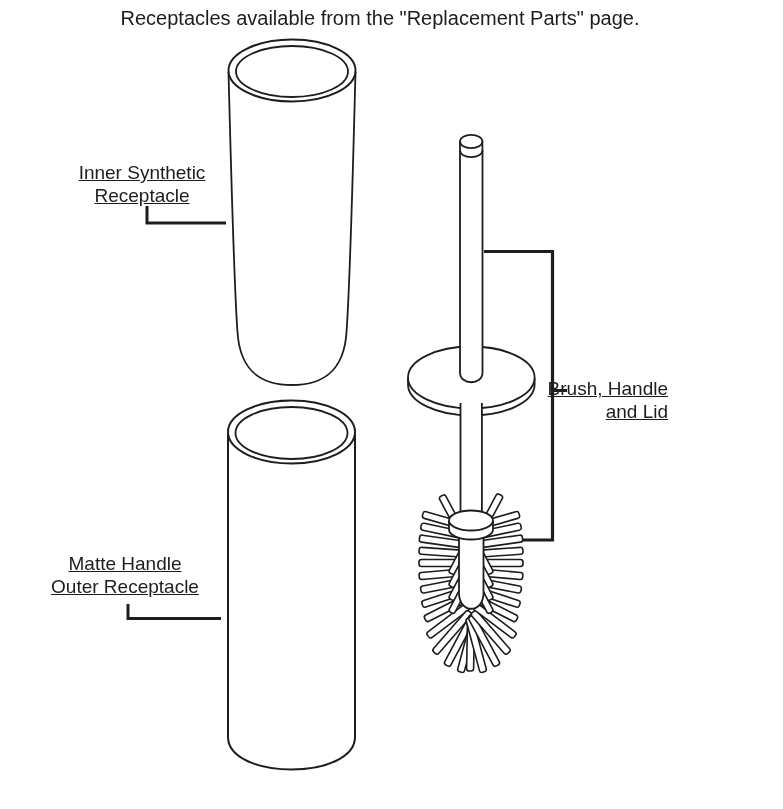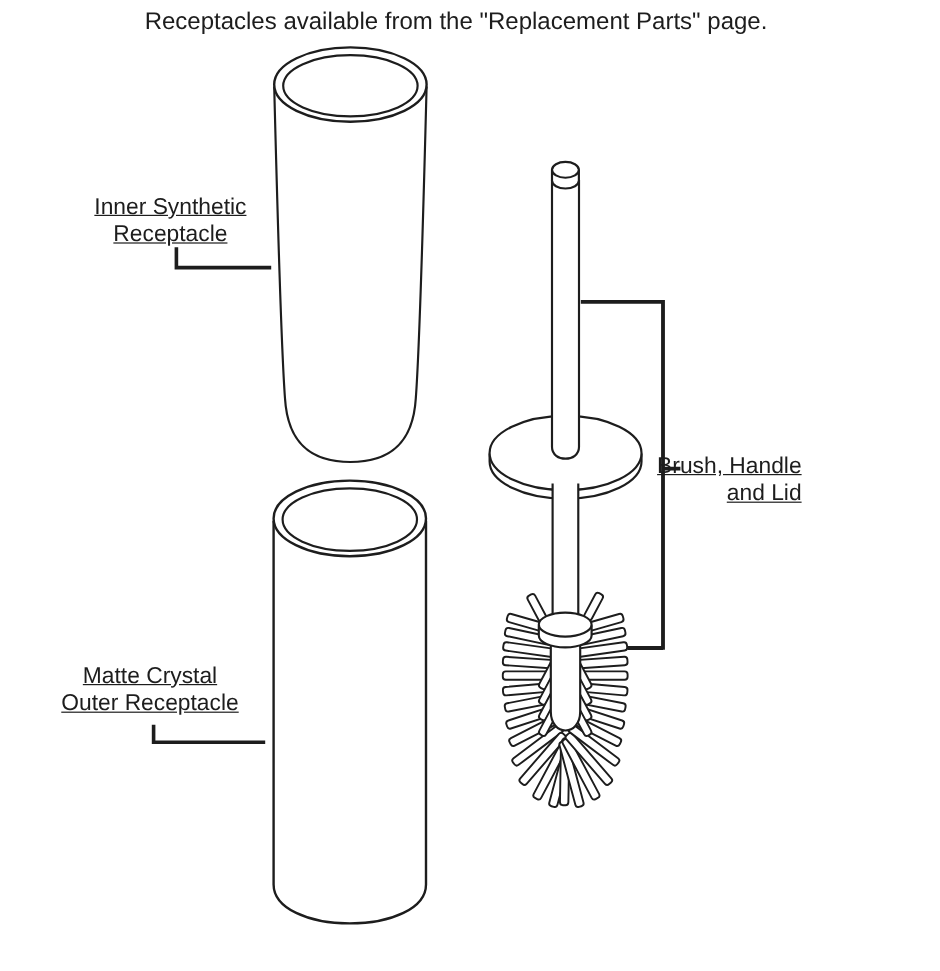--- a/index.html
+++ b/index.html
@@ -127,19 +127,19 @@
       <path class="shape" stroke-width="1.8" d="M 459 531 L 459 593 C 459 614 483.5 614 483.5 593 L 483.5 531"></path>
 
       <path class="shape" stroke-width="1.8" d="M 449 521 L 449 529.5 A 22 10 0 0 0 493 529.5 L 493 521"></path>
       <ellipse class="shape" stroke-width="1.8" cx="471" cy="520.5" rx="22" ry="10"></ellipse>
     </g>
   </svg>
 
   <div id="label-inner" class="lbl">Inner Synthetic
 Receptacle</div>
 
-  <div id="label-outer" class="lbl">Matte Crystal
+  <div id="label-outer" class="lbl">Matte Handle
 Outer Receptacle</div>
 
   <div id="label-brush" class="lbl">Brush, Handle
 and Lid</div>
 
 </div>
 
 </body></html>

